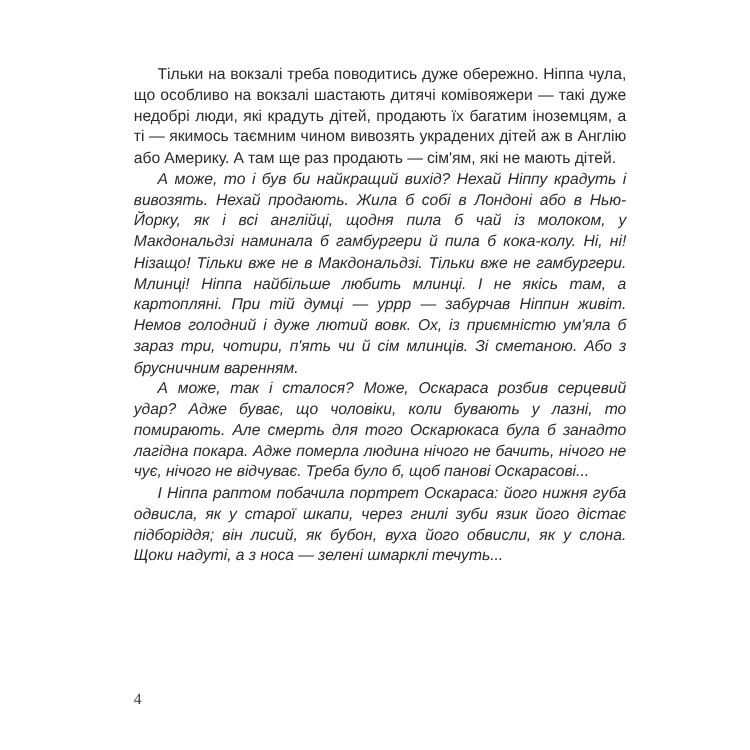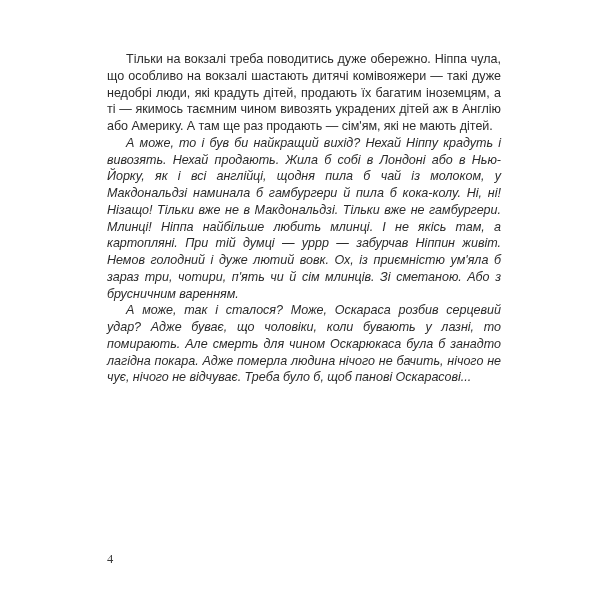--- a/index.html
+++ b/index.html
@@ -59,18 +59,19 @@
   }
 </style>
 </head>
 <body>
 
 <div class="page">
 
   <div class="text-block">
     <p class="para">Тільки на вокзалі треба поводитись дуже обережно. Ніппа чула, що особливо на вокзалі шастають дитячі комівояжери — такі дуже недобрі люди, які крадуть дітей, продають їх багатим іноземцям, а ті — якимось таємним чином вивозять украдених дітей аж в Англію або Америку. А там ще раз продають — сім'ям, які не мають дітей.</p>
     <p class="para">А може, то і був би найкращий вихід? Нехай Ніппу крадуть і вивозять. Нехай продають. Жила б собі в Лондоні або в Нью-Йорку, як і всі англійці, щодня пила б чай із молоком, у Макдональдзі наминала б гамбургери й пила б кока-колу. Ні, ні! Нізащо! Тільки вже не в Макдональдзі. Тільки вже не гамбургери. Млинці! Ніппа найбільше любить млинці. І не якісь там, а картопляні. При тій думці — уррр — забурчав Ніппин живіт. Немов голодний і дуже лютий вовк. Ох, із приємністю ум'яла б зараз три, чотири, п'ять чи й сім млинців. Зі сметаною. Або з брусничним варенням.</p>
-    <p class="para">А може, так і сталося? Може, Оскараса розбив серцевий удар? Адже буває, що чоловіки, коли бувають у лазні, то помирають. Але смерть для чином Оскарюкаса була б занадто лагідна покара. Адже померла людина нічого не бачить, нічого не чує, нічого не відчуває. Треба було б, щоб панові Оскарасові...</p>
+    <p class="para">А може, так і сталося? Може, Оскараса розбив серцевий удар? Адже буває, що чоловіки, коли бувають у лазні, то помирають. Але смерть для того Оскарюкаса була б занадто лагідна покара. Адже померла людина нічого не бачить, нічого не чує, нічого не відчуває. Треба було б, щоб панові Оскарасові...</p>
+    <p class="para">І Ніппа раптом побачила портрет Оскараса: його нижня губа одвисла, як у старої шкапи, через гнилі зуби язик його дістає підборіддя; він лисий, як бубон, вуха його обвисли, як у слона. Щоки надуті, а з носа — зелені шмарклі течуть...</p>
   </div>
 
   <div class="page-number">4</div>
 
 </div>
 
 </body></html>

